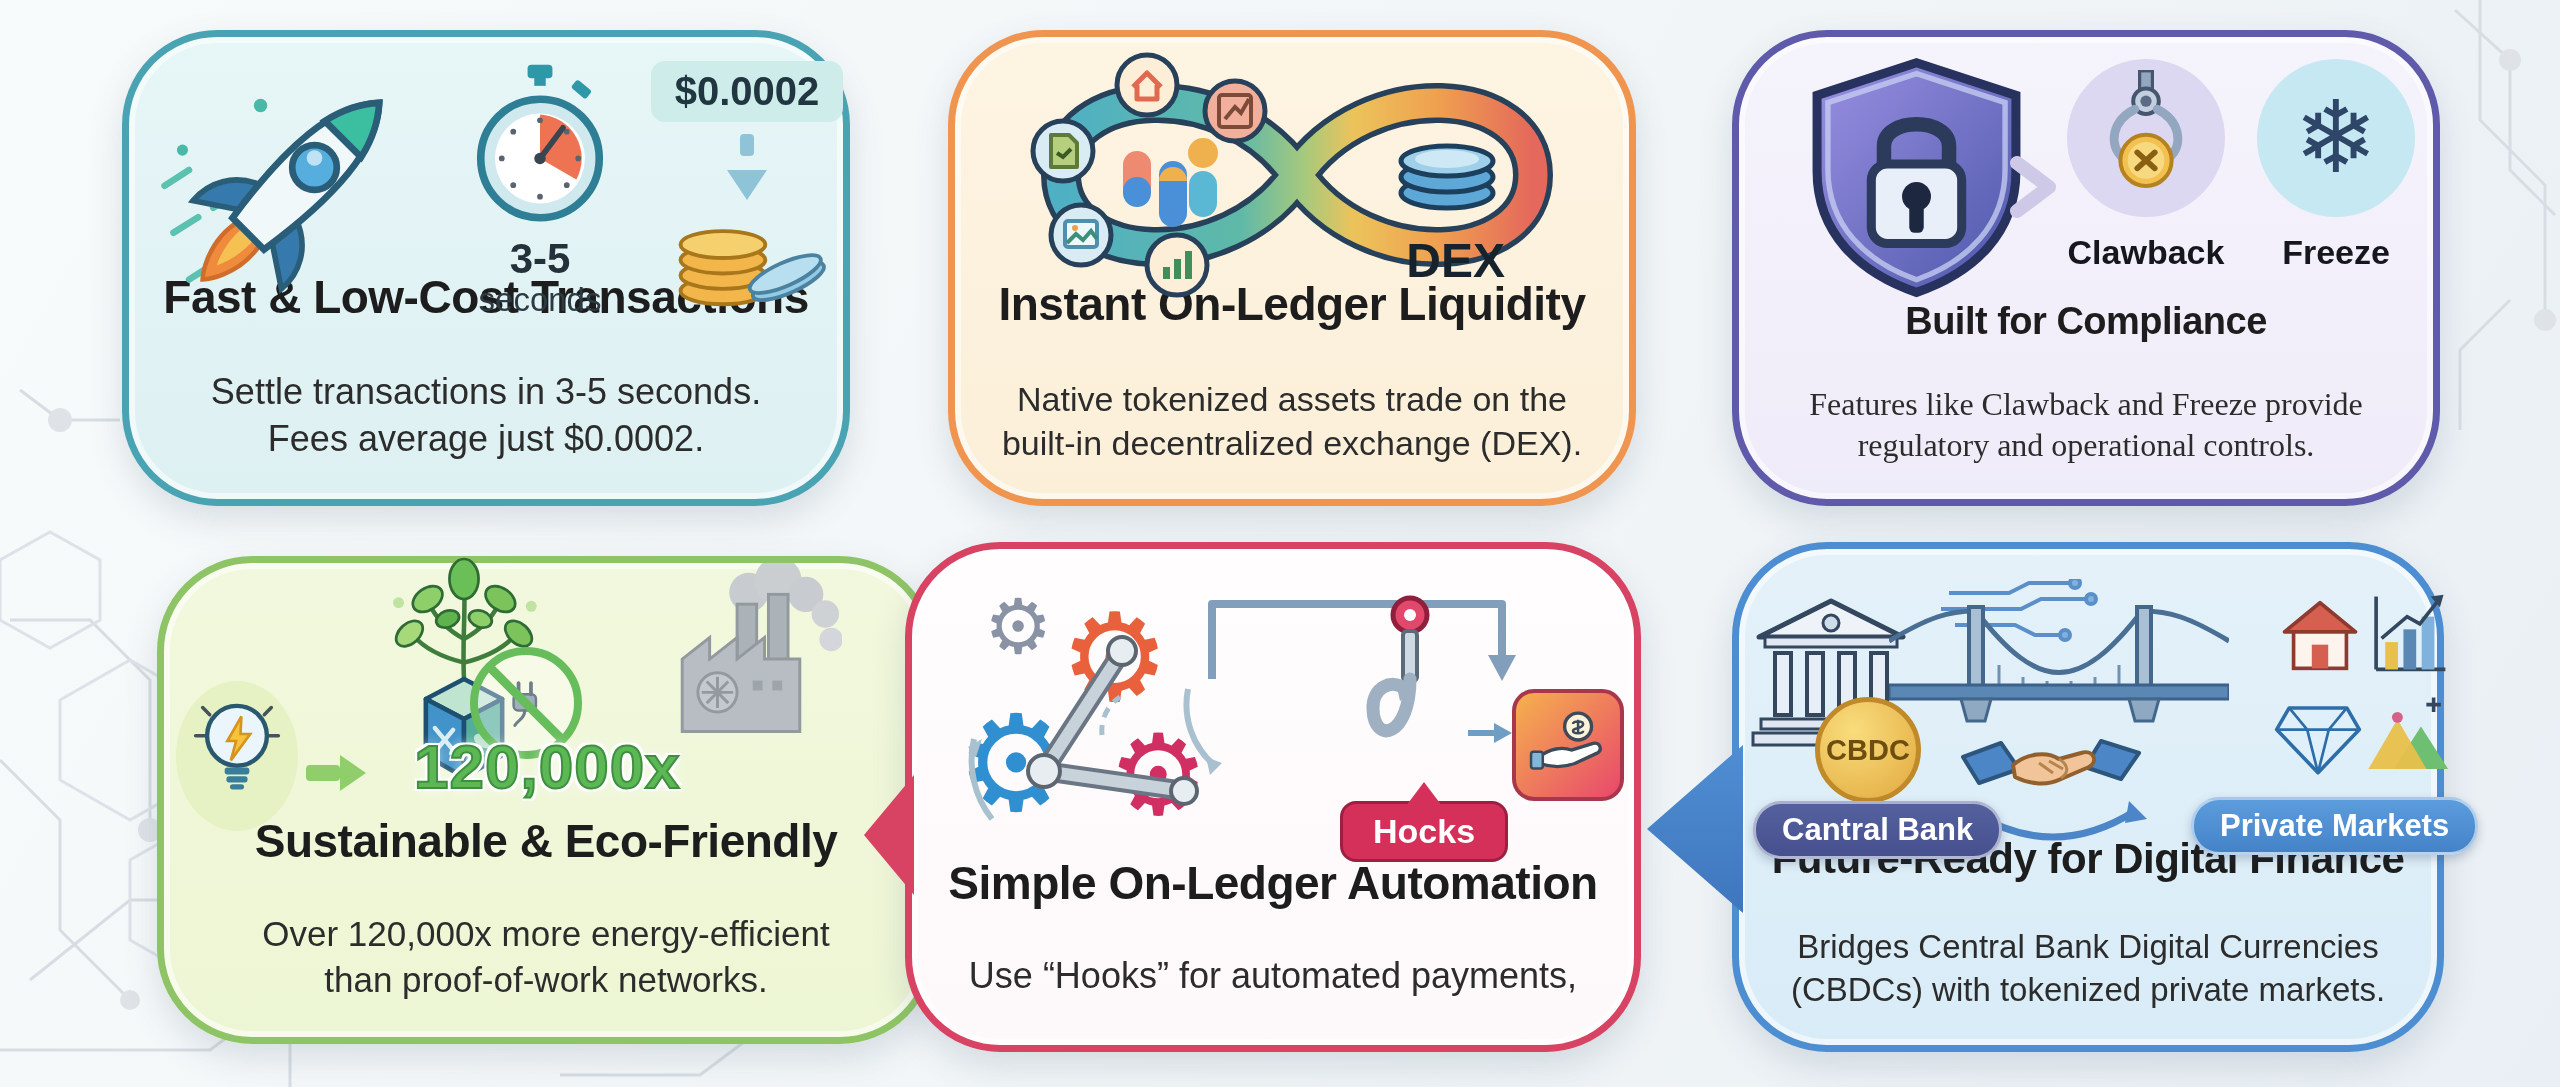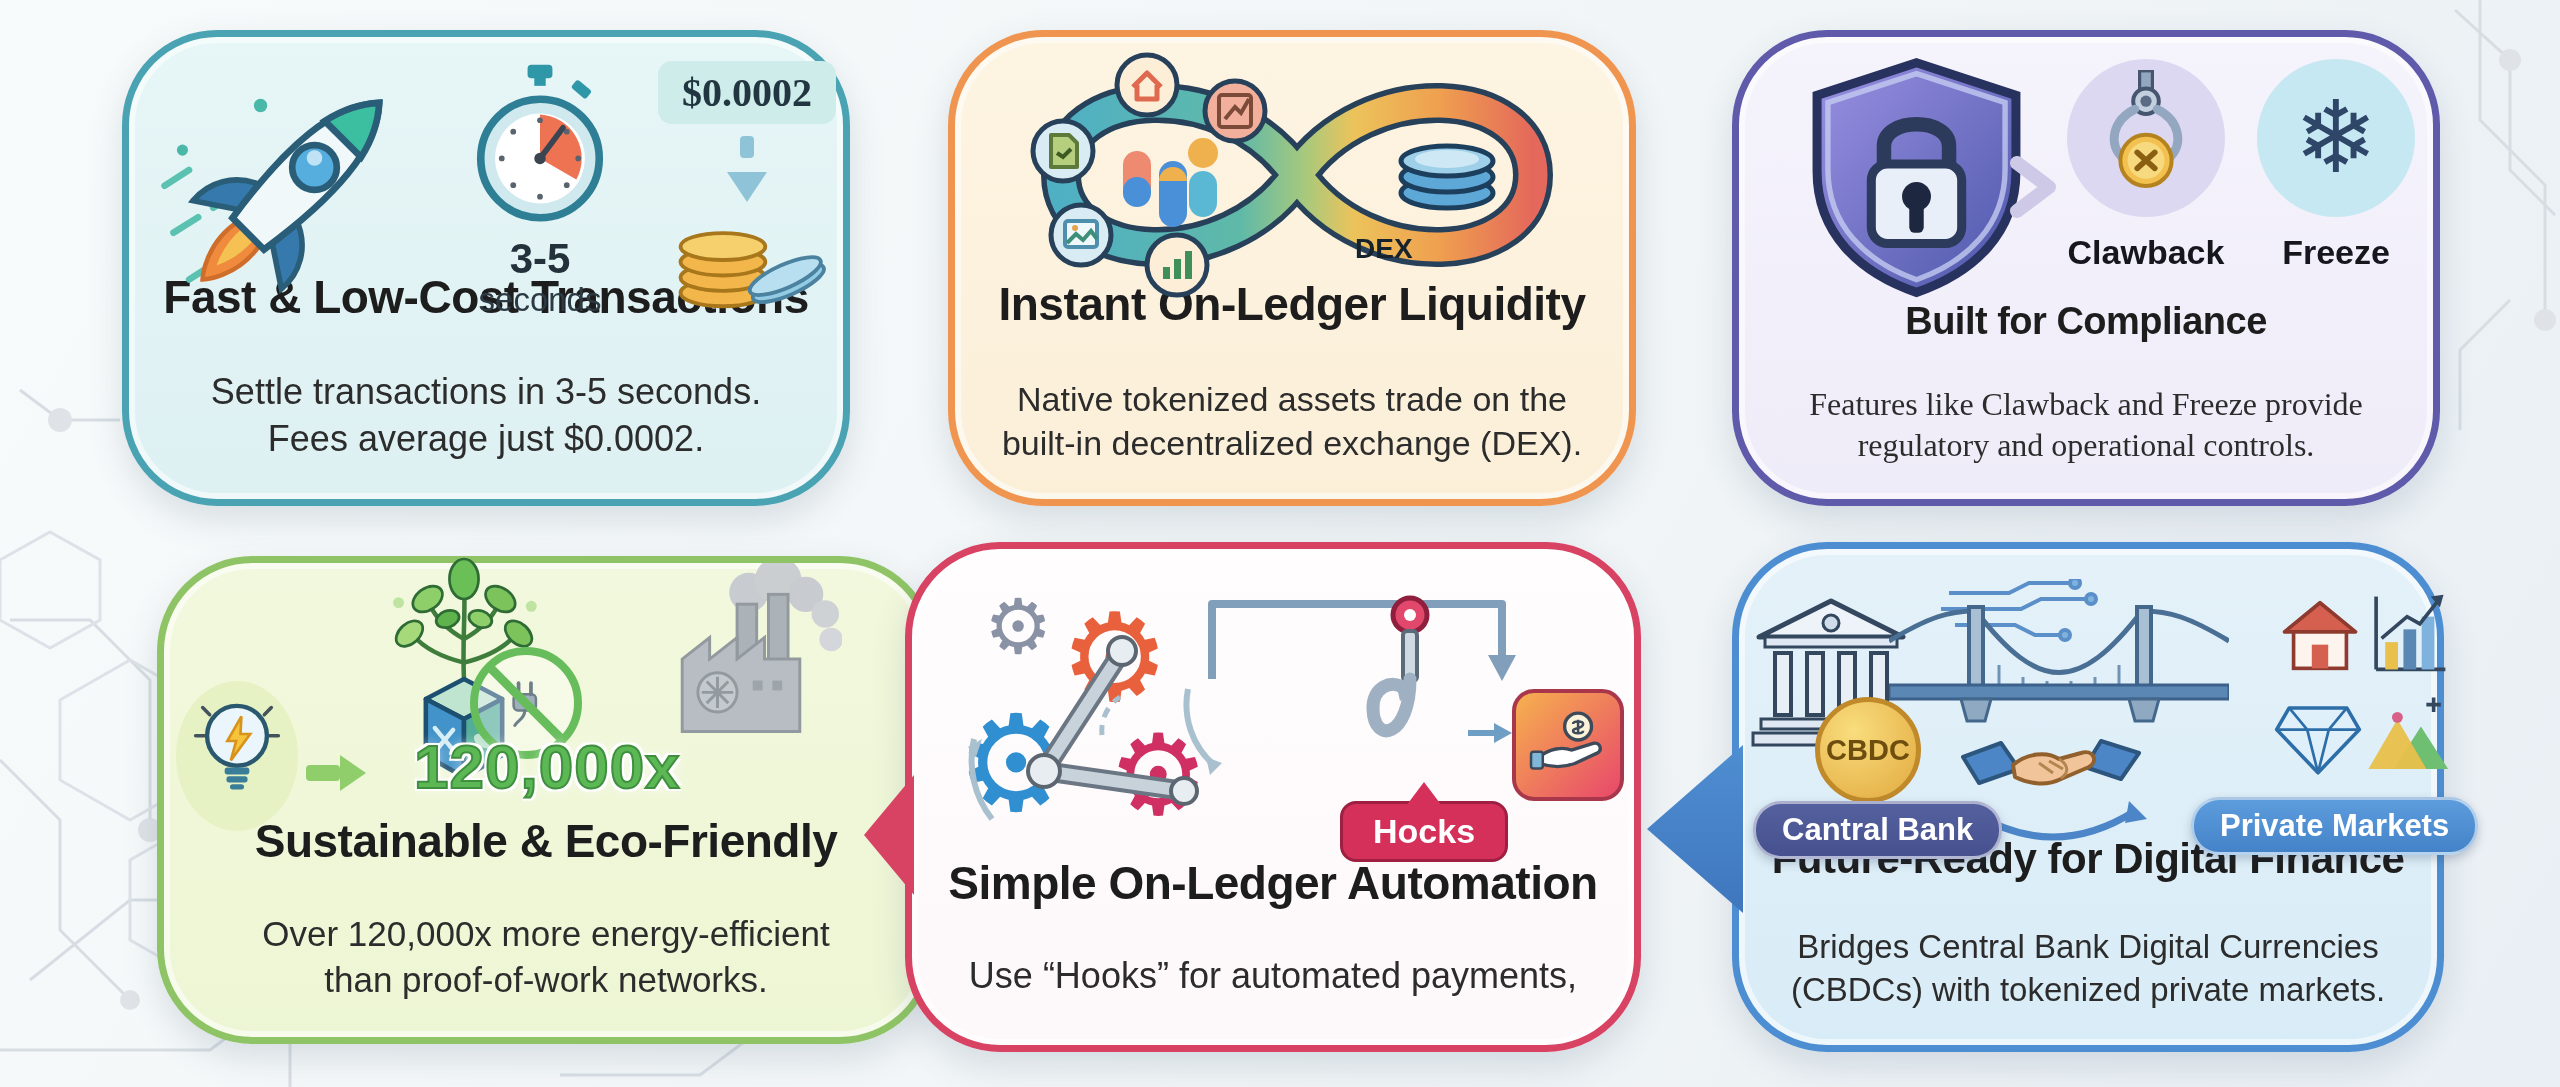--- a/index.html
+++ b/index.html
@@ -19,30 +19,30 @@
   
   .card1{left:122px;top:30px;width:728px;height:476px;background:linear-gradient(180deg,#e7f6f7,#ddf0f2);border:7px solid #4aa3b2;}
   .card1 .icon-area{height:300px;}
   .card1 .card-title{font-size:46px;margin-top:4px;}
   .card1 .card-body{font-size:36px;margin-top:10px;}
   .rocket-wrap{position:absolute;left:20px;top:6px;}
   .watch-group{position:absolute;left:316px;top:24px;width:190px;display:flex;flex-direction:column;align-items:center;}
   .time-value{font-size:42px;font-weight:700;color:#23313a;margin-top:2px;}
   .time-unit{font-size:33px;color:#2c3a44;margin-top:-2px;}
   .fee-group{position:absolute;left:528px;top:24px;width:180px;display:flex;flex-direction:column;align-items:center;}
-  .fee-badge{background:#cdecea;color:#213640;font-size:40px;font-weight:700;padding:8px 24px;border-radius:14px;font-family:Liberation Serif, serif;}
+  .fee-badge{background:#cdecea;color:#213640;font-size:40px;font-weight:700;padding:8px 24px;border-radius:14px;}
   .down-arrow{width:0;height:0;border-left:20px solid transparent;border-right:20px solid transparent;border-top:30px solid #8fc3d8;margin-top:14px;}
   .down-arrow-stem{width:14px;height:22px;background:#8fc3d8;margin-top:12px;border-radius:4px;}
   
   .card2{left:948px;top:30px;width:688px;height:476px;background:linear-gradient(180deg,#fdf4e2,#fbefd8);border:7px solid #ef9550;}
   .card2 .icon-area{height:296px;}
   .card2 .card-title{font-size:46px;margin-top:6px;}
   .card2 .card-body{font-size:34px;margin-top:10px;}
   .infinity-wrap{position:absolute;left:22px;top:4px;}
-  .dex-label{position:absolute;left:400px;top:196px;width:150px;text-align:left;font-size:28px;font-weight:700;color:#16222c;}
+  .dex-label{position:absolute;left:400px;top:196px;width:150px;text-align:right;font-size:48px;font-weight:700;color:#16222c;}
   
   .card3{left:1732px;top:30px;width:708px;height:476px;background:linear-gradient(180deg,#f5f3fb,#efecf9);border:7px solid #605aab;}
   .card3 .backing{background:#4b4598;transform:translateY(16px);}
   .card3 .icon-area{height:296px;}
   .card3 .card-title{font-size:38px;margin-top:2px;}
   .card3 .card-body{font-size:32px;margin-top:10px;font-family:Liberation Serif, serif;}
   .shield-wrap{position:absolute;left:60px;top:14px;}
   .chev-arrow{position:absolute;left:268px;top:118px;}
   .claw-group,.freeze-group{position:absolute;top:22px;display:flex;flex-direction:column;align-items:center;width:170px;}
   .claw-group{left:322px;}

